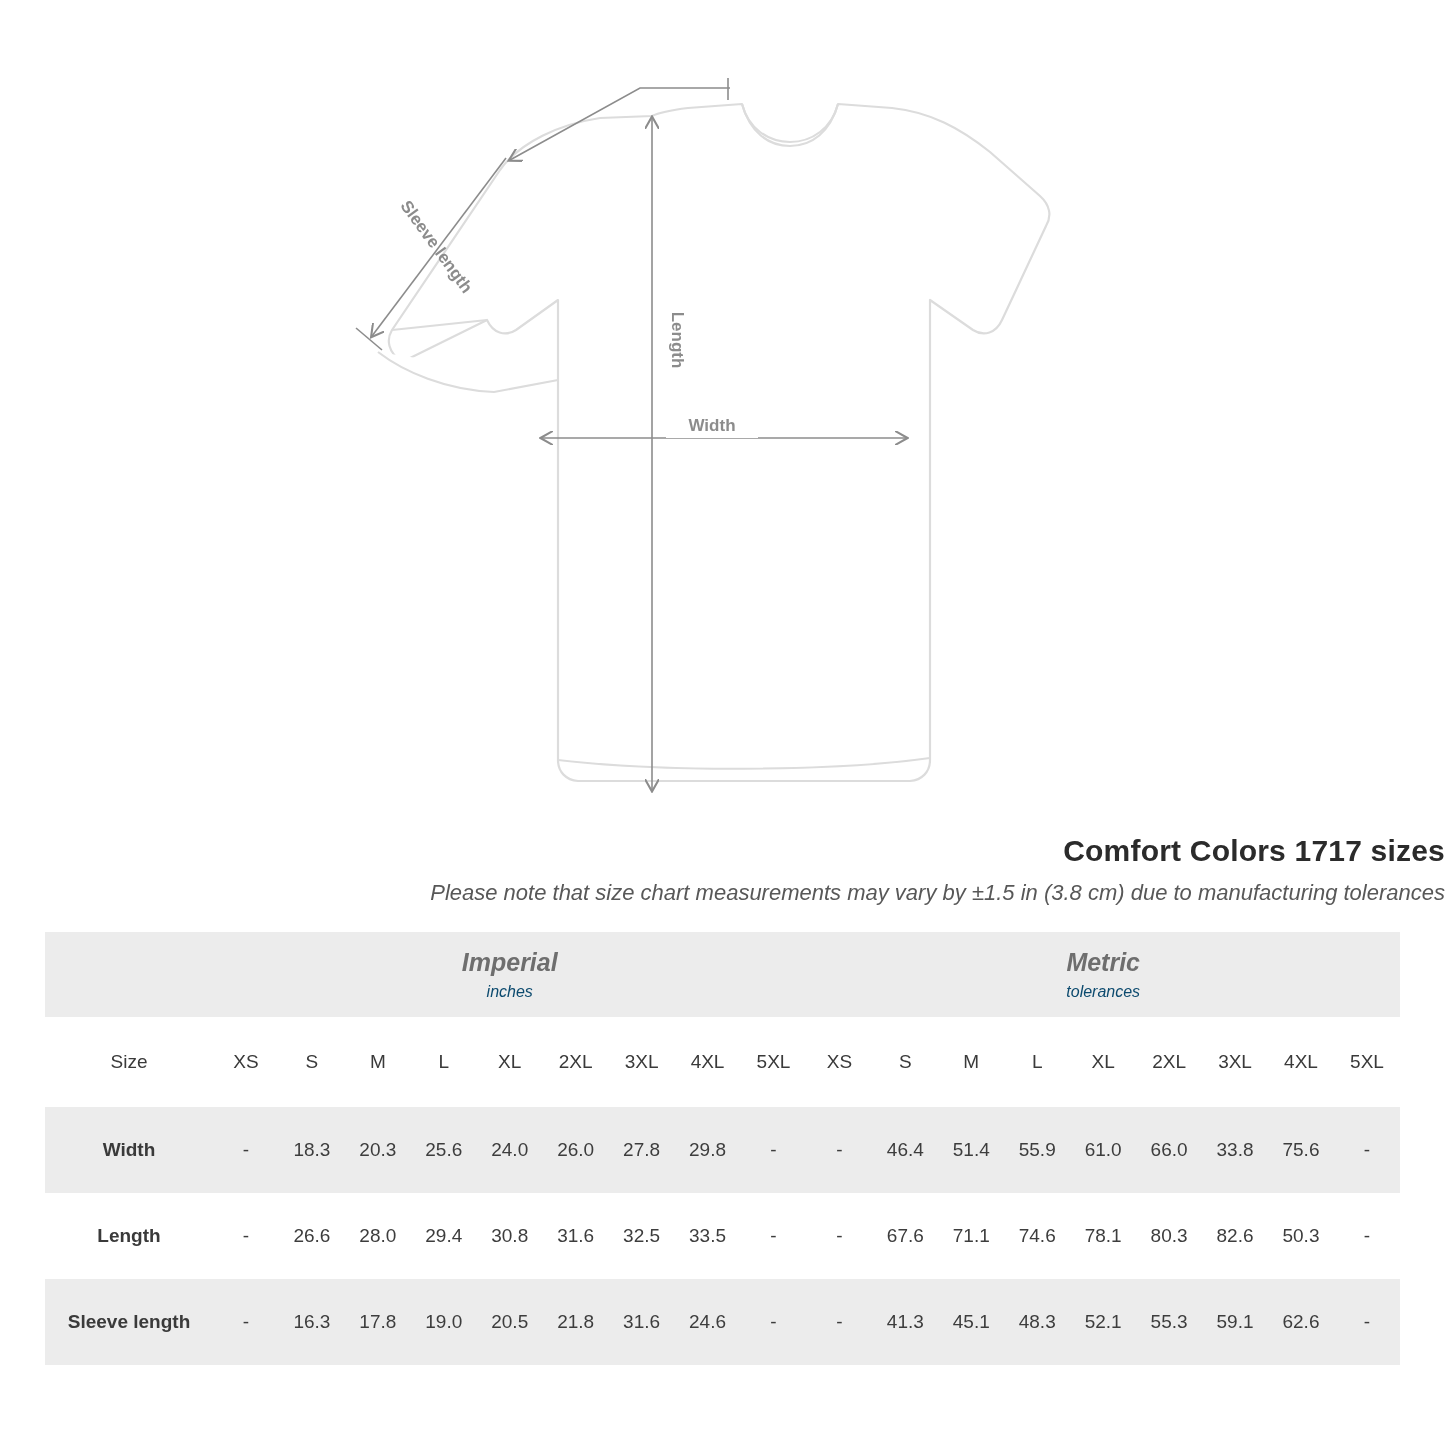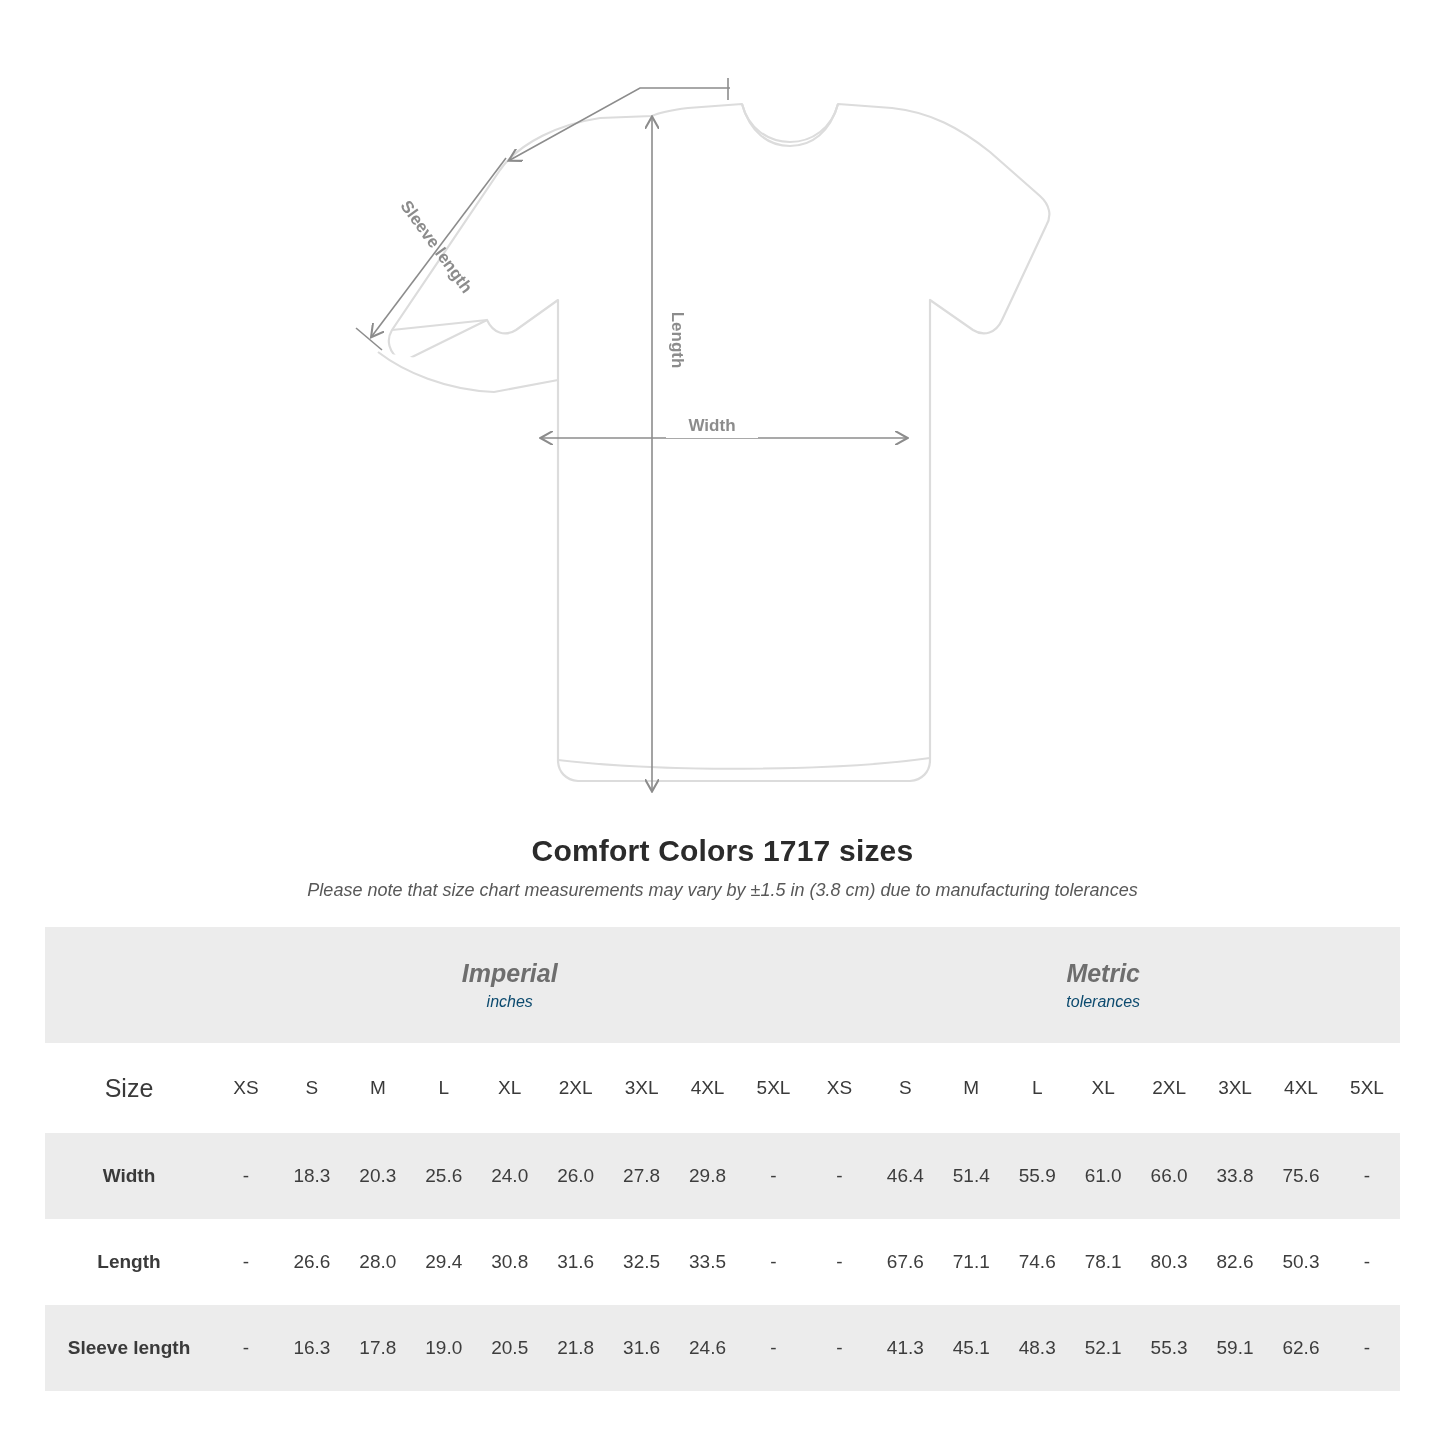--- a/index.html
+++ b/index.html
@@ -25,32 +25,32 @@
     position: relative;
     width: 1445px;
     height: 830px;
   }
   .illustration svg {
     display: block;
   }
 
   
   .title-block {
-    text-align: center;
+    text-align: right;
     margin-top: 4px;
   }
   .chart-title {
     font-size: 30px;
     font-weight: bold;
     color: #2b2b2b;
     letter-spacing: 0.2px;
   }
   .chart-note {
     margin-top: 12px;
-    font-size: 18px;
+    font-size: 22px;
     font-style: italic;
     color: #585858;
   }
 
   
   .table-wrap {
     margin: 26px 45px 0 45px;
     width: 1355px;
   }
   table.size-table {
@@ -59,21 +59,21 @@
     table-layout: fixed;
   }
   table.size-table td,
   table.size-table th {
     text-align: center;
     vertical-align: middle;
     font-weight: normal;
   }
   .unit-row td {
     background: #ececec;
-    height: 116px;
+    height: 85px;
     padding: 0;
   }
   .unit-name {
     font-size: 25px;
     font-style: italic;
     font-weight: bold;
     color: #6e6e6e;
     line-height: 1.15;
   }
   .unit-sub {
@@ -83,21 +83,21 @@
     margin-top: 6px;
   }
   .head-row td {
     background: #ffffff;
     height: 88px;
     font-size: 19px;
     font-weight: bold;
     color: #3a3a3a;
   }
   .head-row td.rowlabel {
-    font-size: 25px;
+    font-size: 19px;
     text-align: center;
   }
   .data-row td {
     height: 84px;
     font-size: 19px;
     color: #3d3d3d;
   }
   .data-row.alt td {
     background: #ececec;
   }

